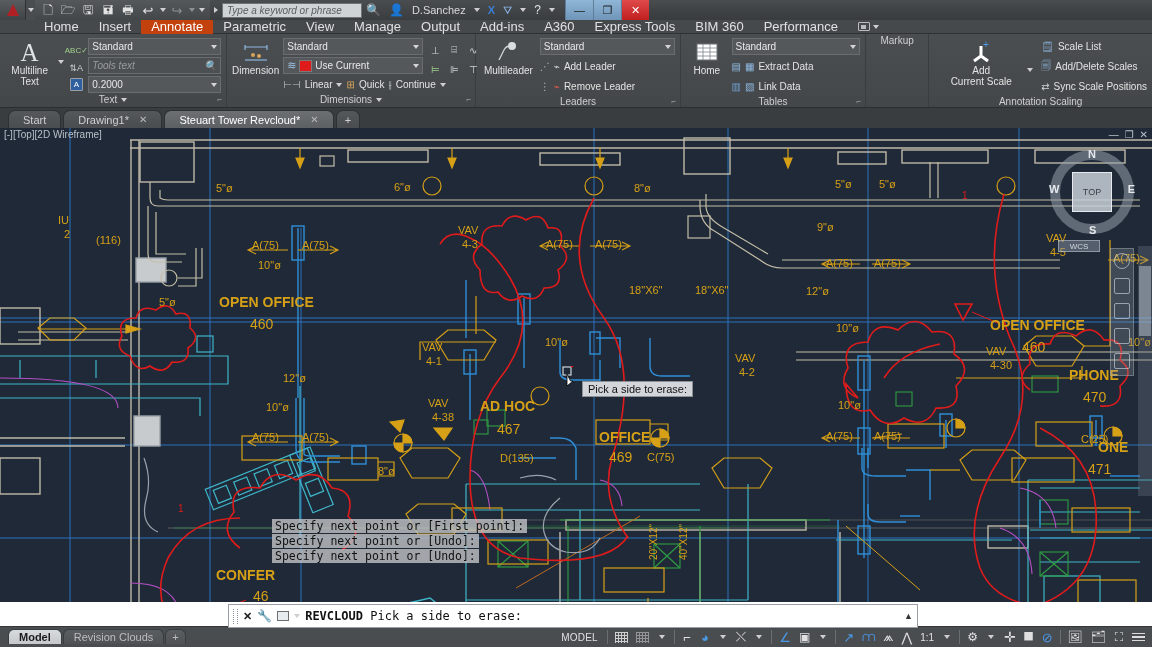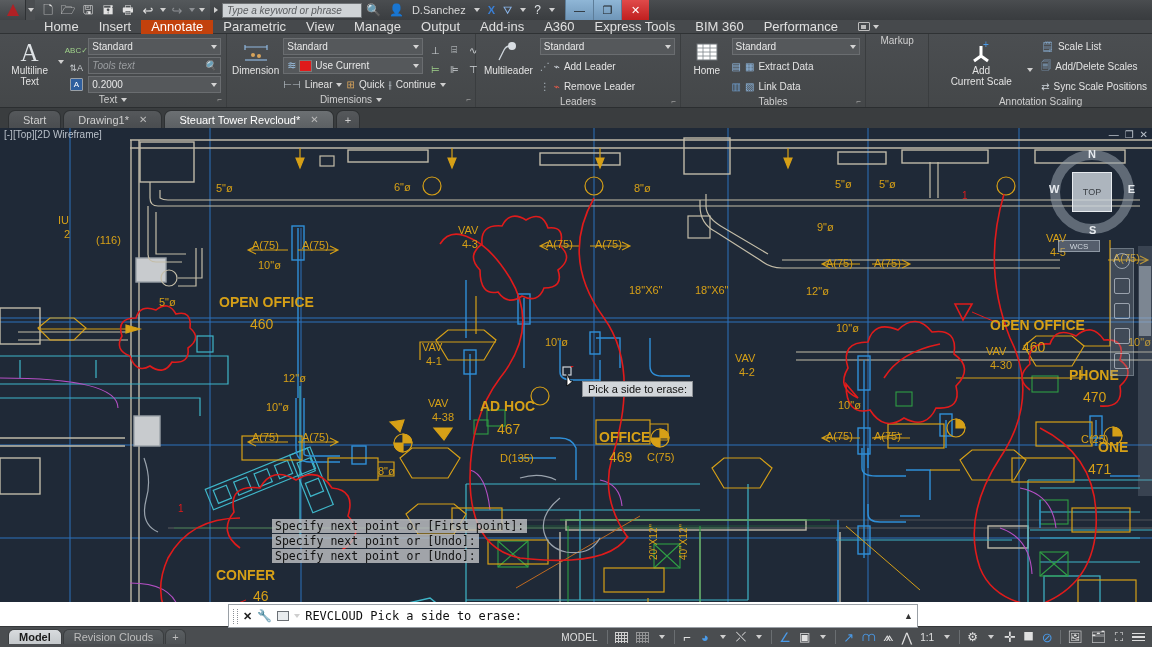--- a/index.html
+++ b/index.html
@@ -167,21 +167,21 @@
   .cmdline {
     position:absolute; left:228px; top:604px; width:690px; height:24px;
     background:#ffffff; border:1px solid #9aa0a6; display:flex; align-items:center;
     padding:0 4px; gap:5px; z-index:10;
   }
   .cmd-grip { width:5px; height:15px; border-left:1px dotted #8b9096; border-right:1px dotted #8b9096;}
   .cmd-x { color:#222; font-size:11px; font-weight:bold;}
   .cmd-wr { color:#3d4448; font-size:12px; }
   .cmd-box { width:12px;height:10px;border:1px solid #6b7075; background:#e9ecee; }
   .cmd-text { font-family:"DejaVu Sans Mono", monospace; font-size:12px; color:#101010; white-space:pre;}
-  .cmd-text b { font-weight:normal; }
+  .cmd-text b { font-weight:bold; }
   .cmd-up { margin-left:auto; color:#333; font-size:9px;}
   .cmd-white-bg { position:absolute; left:0; top:602px; width:1152px; height:24px; background:#ffffff; z-index:9;}
 
   
   .statusbar {
     position:absolute; left:0; top:626px; width:1152px; height:21px;
     background:#4a4d50; display:flex; align-items:center;
     border-top:1px solid #35383a;
   }
   .layouttabs { display:flex; align-items:flex-start; height:21px; padding-left:8px; gap:1px; }

